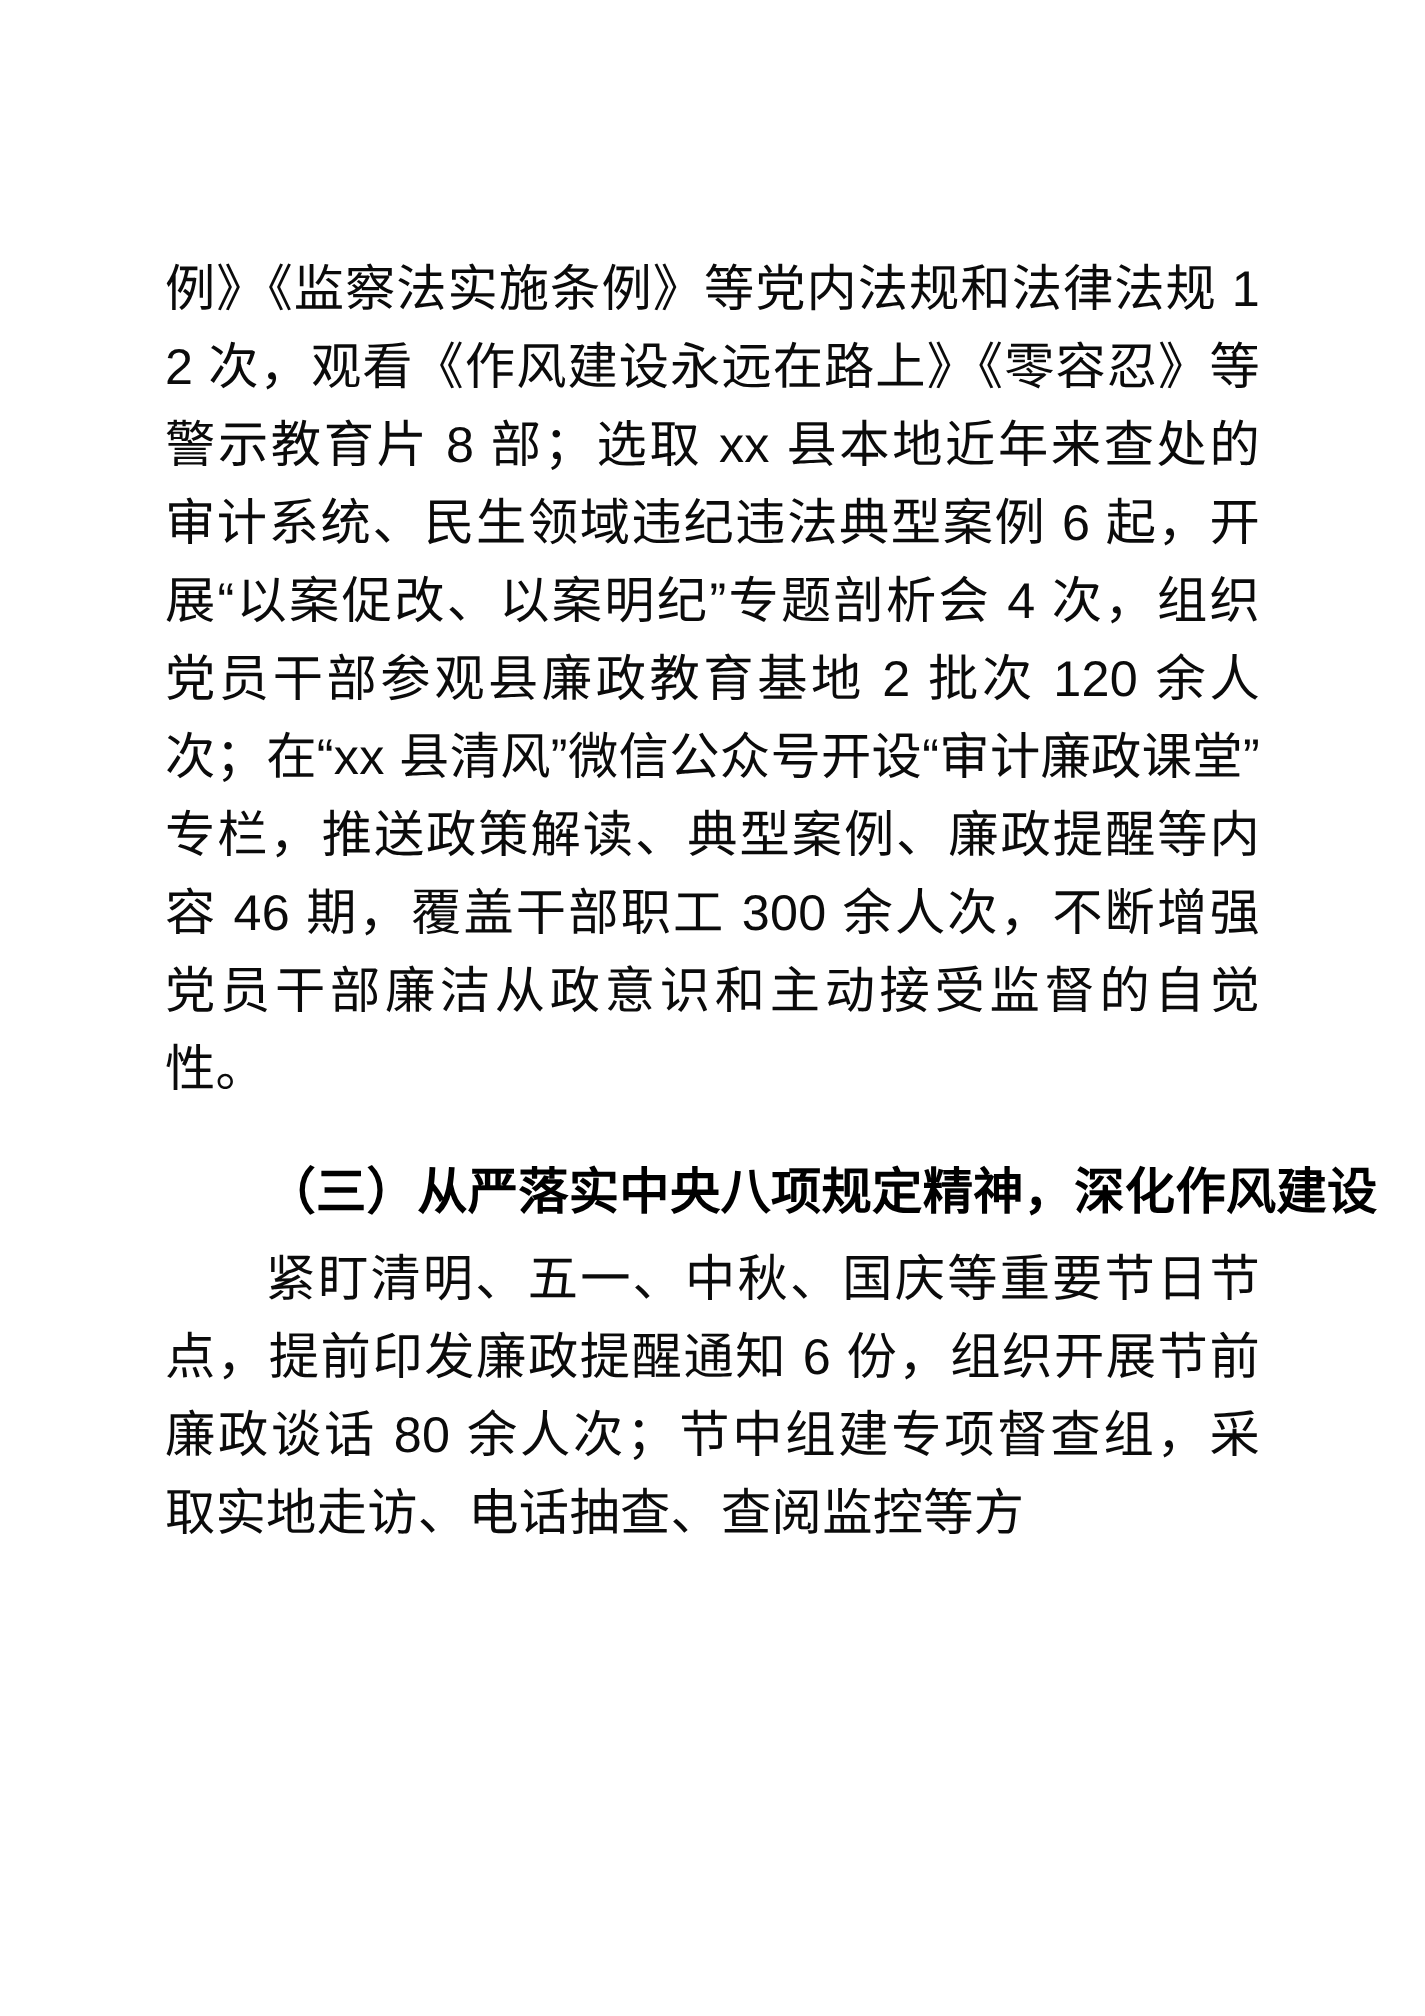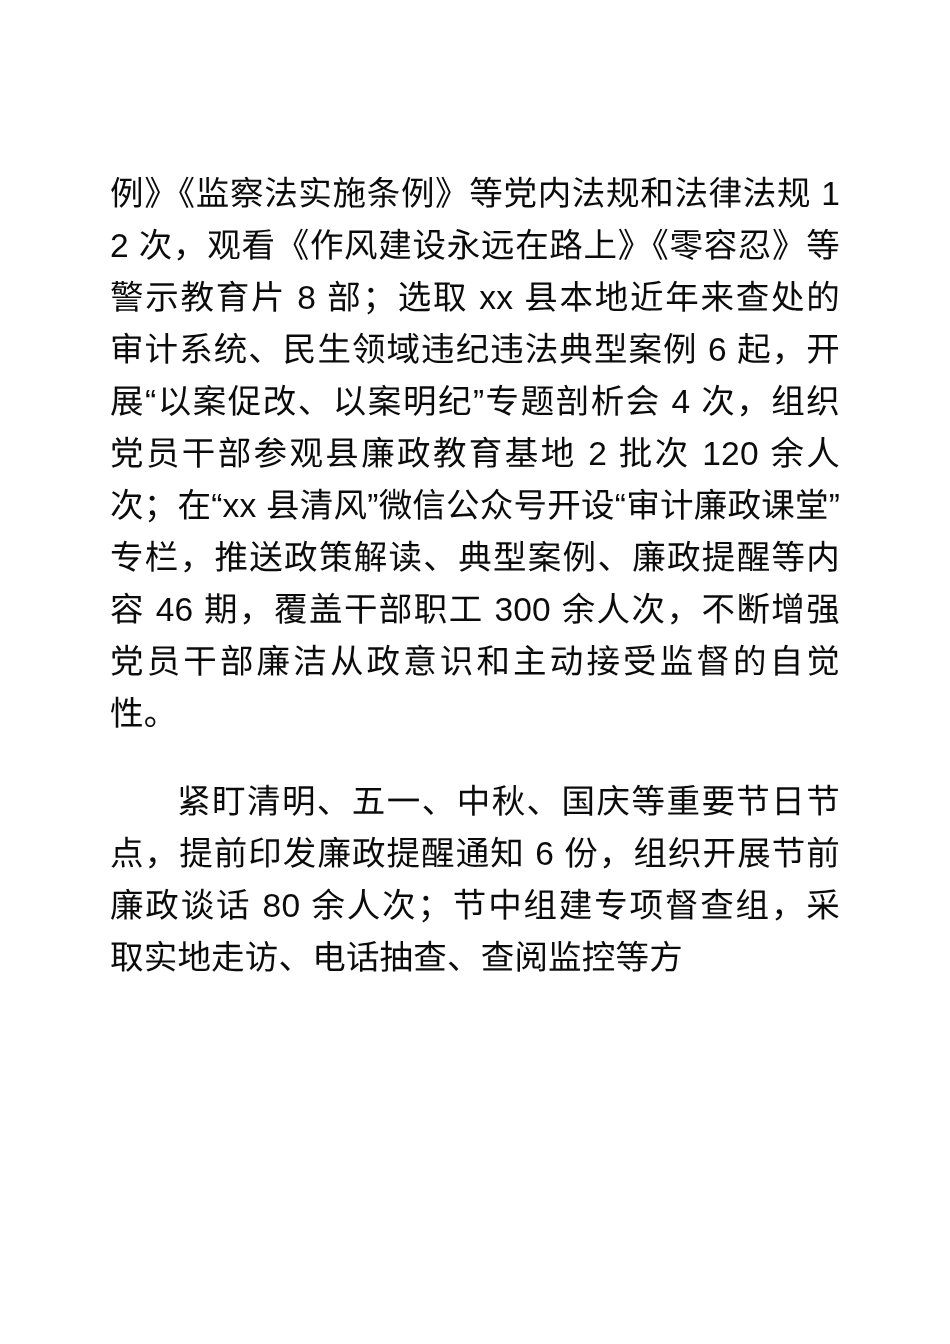--- a/index.html
+++ b/index.html
@@ -75,20 +75,21 @@
 <body>
 
 <div id="page">
 
   <div id="text-column">
 
     <p class="para no-indent">例》《监察法实施条例》等党内法规和法律法规 12 次，观看《作风建设永远在路上》《零容忍》等警示教育片 8 部；选取 xx 县本地近年来查处的审计系统、民生领域违纪违法典型案例 6 起，开展“以案促改、以案明纪”专题剖析会 4 次，组织党员干部参观县廉政教育基地 2 批次 120 余人次；在“xx 县清风”微信公众号开设“审计廉政课堂”专栏，推送政策解读、典型案例、廉政提醒等内容 46 期，覆盖干部职工 300 余人次，不断增强党员干部廉洁从政意识和主动接受监督的自觉性。</p>
 
     <div class="gap-before-heading"></div>
 
+    <p class="heading">（三）从严落实中央八项规定精神，深化作风建设</p>
 
     <div class="gap-after-heading"></div>
 
 
     <p class="para indent">紧盯清明、五一、中秋、国庆等重要节日节点，提前印发廉政提醒通知 6 份，组织开展节前廉政谈话 80 余人次；节中组建专项督查组，采取实地走访、电话抽查、查阅监控等方</p>
 
   </div>
 
 </div>
 

